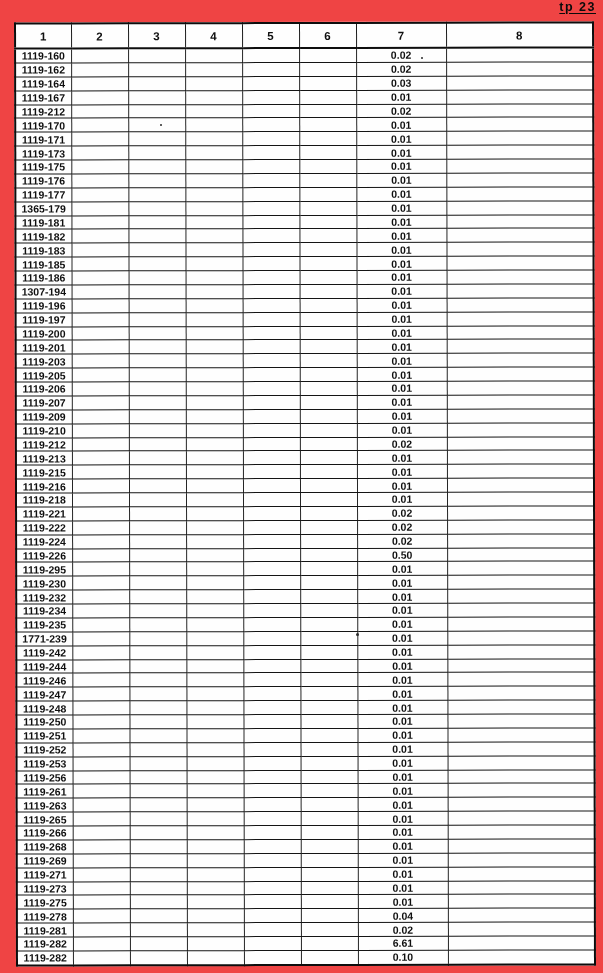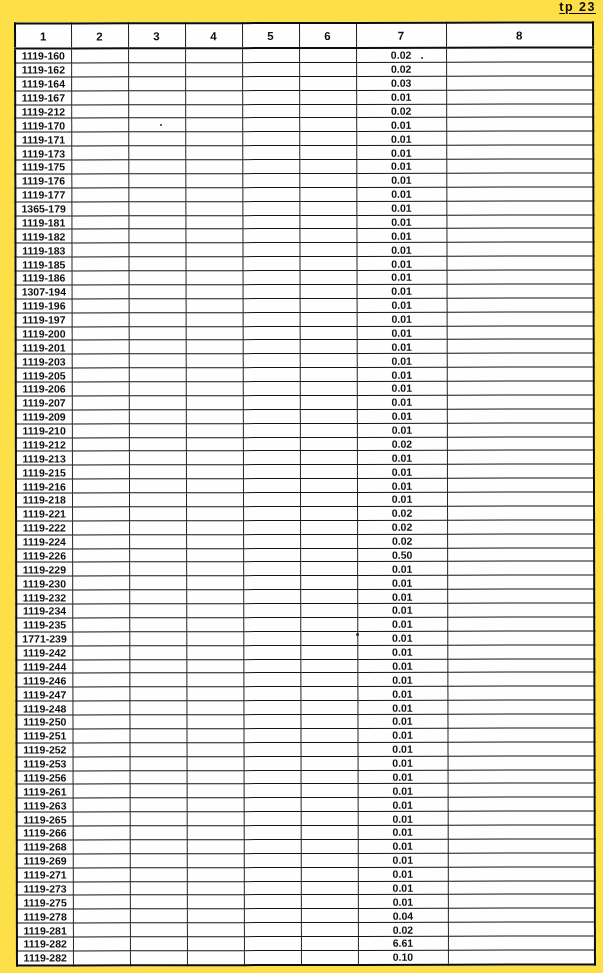--- a/index.html
+++ b/index.html
@@ -5,21 +5,21 @@
   html,body{margin:0;padding:0;}
   body{
     width:603px;height:973px;
     background:#ffffff;
     font-family:"Liberation Sans",sans-serif;
     overflow:hidden;
   }
   .page{
     position:relative;
     width:603px;height:973px;
-    background:#fde047;
+    background:#ef4444;
     overflow:hidden;
   }
   .page-label{
     position:absolute;
     top:0px;right:7px;
     font-size:12.5px;
     font-weight:bold;
     letter-spacing:1.5px;
     color:#0b0b0b;
     text-decoration:underline;
@@ -463,21 +463,21 @@
           <td>1119-226</td>
           <td></td>
           <td></td>
           <td></td>
           <td></td>
           <td></td>
           <td>0.50</td>
           <td></td>
         </tr>
         <tr>
-          <td>1119-229</td>
+          <td>1119-295</td>
           <td></td>
           <td></td>
           <td></td>
           <td></td>
           <td></td>
           <td>0.01</td>
           <td></td>
         </tr>
         <tr>
           <td>1119-230</td>

